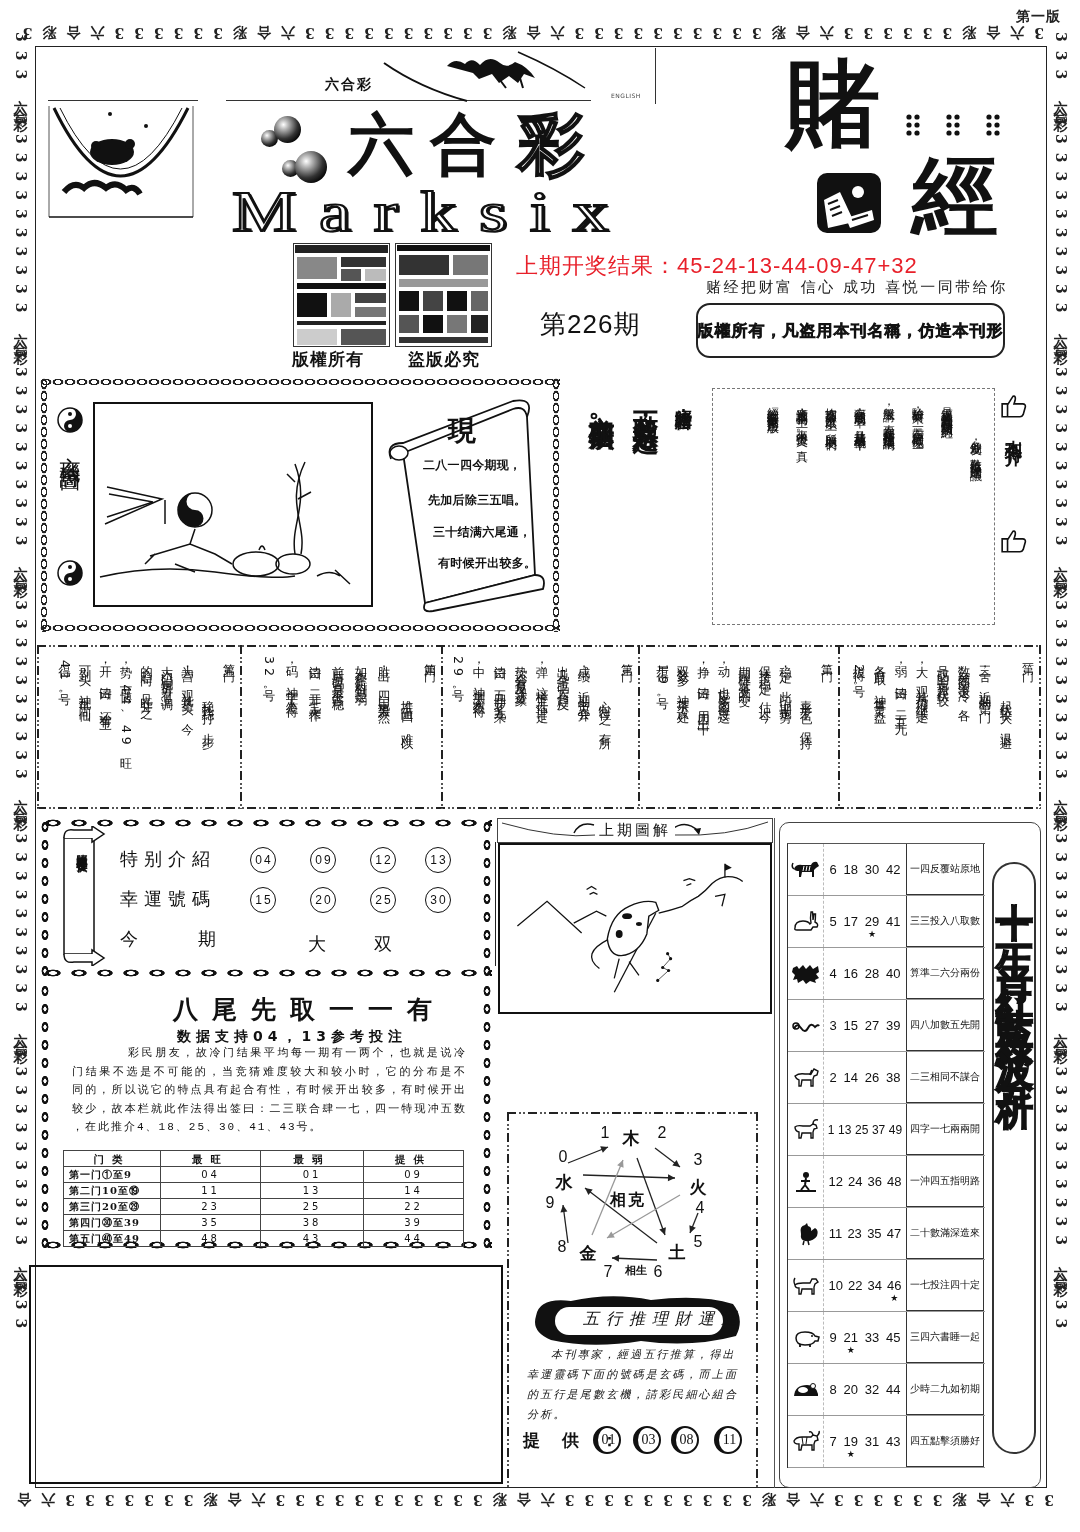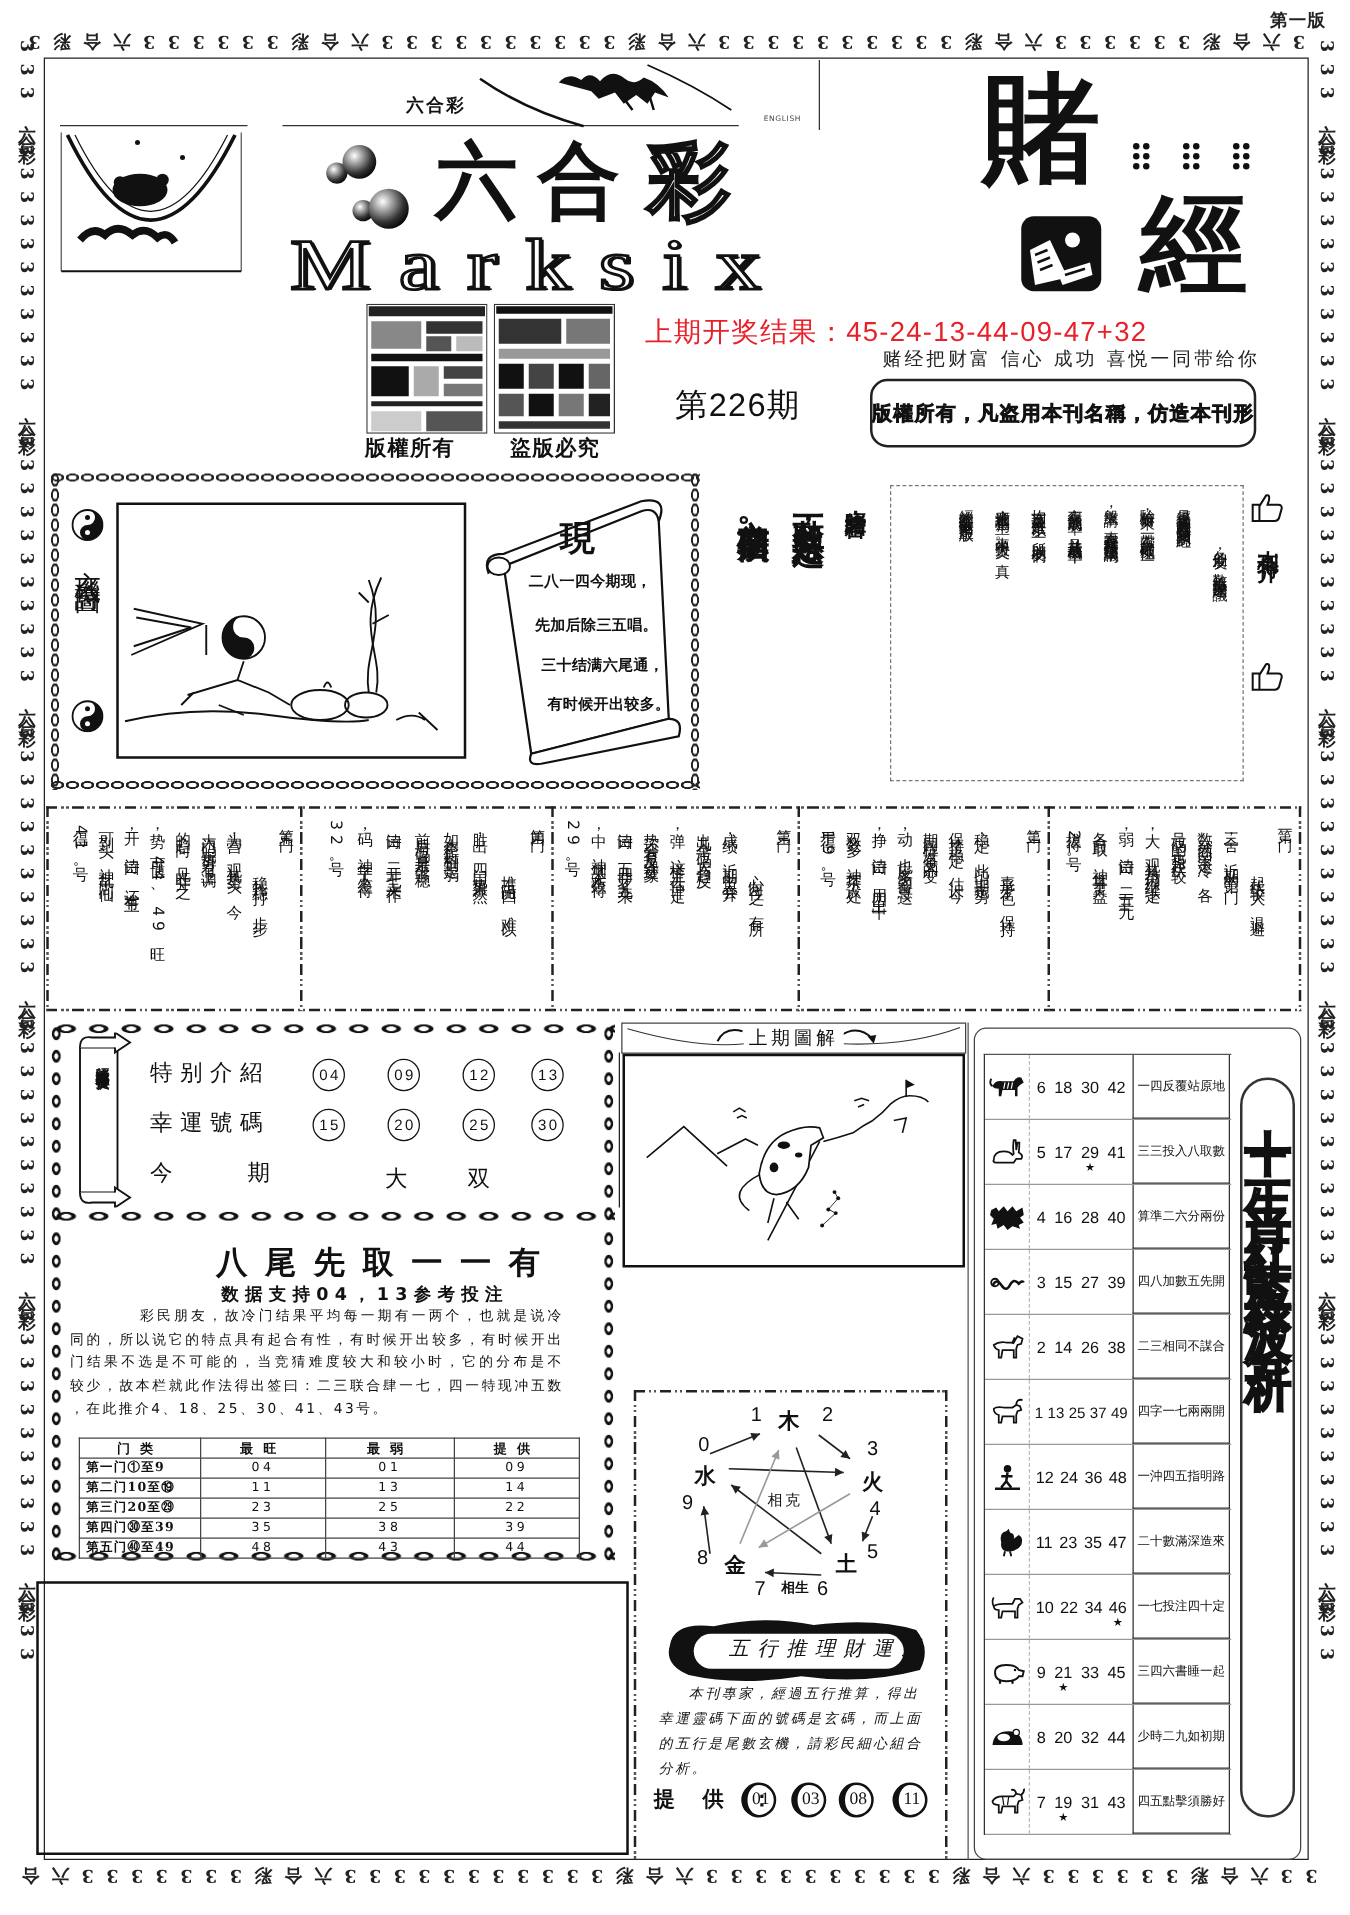--- a/index.html
+++ b/index.html
@@ -67,21 +67,21 @@
 .tbl th,.tbl td{border:1px solid #444;height:16px;padding:0;text-align:center;line-height:14px;}
 .tbl th{font-weight:bold;letter-spacing:8px;font-size:10.5px;font-family:"DejaVu Serif",serif;}
 .tbl td.gname{text-align:left;padding-left:5px;font-weight:bold;letter-spacing:1px;font-family:"DejaVu Serif",serif;}
 .tbl td.num{letter-spacing:3px;}
 .lp-head{border:1px solid #444;display:flex;align-items:center;justify-content:center;}
 .lp-title{font-size:15px;letter-spacing:3px;font-family:"DejaVu Serif",serif;background:#fff;padding:0 4px;position:relative;}
 .lp-img{border:2.5px solid #111;}
 .fe-lbl{position:absolute;transform:translate(-50%,-50%);line-height:1;white-space:nowrap;}
 .fe-el{font-size:17px;font-weight:bold;}
 .fe-dg{font-size:16px;font-family:"Liberation Sans",sans-serif;}
-.fe-ck{font-size:12px;font-weight:normal;letter-spacing:2px;}
+.fe-ck{font-size:16px;font-weight:bold;letter-spacing:2px;}
 .fe-sg{font-size:11px;font-weight:bold;}
 .note-title{font-size:16px;letter-spacing:7px;font-family:"DejaVu Serif",serif;font-style:italic;white-space:nowrap;line-height:18px;}
 .note-line{font-size:11px;letter-spacing:2.2px;line-height:20px;height:20px;white-space:nowrap;font-family:"DejaVu Serif",serif;font-style:italic;}
 .provide{font-size:17px;font-weight:bold;letter-spacing:22px;white-space:nowrap;line-height:20px;}
 .pcirc{position:absolute;width:28px;height:28px;border:2px solid #111;border-left-width:5px;border-radius:50%;display:flex;align-items:center;justify-content:center;font-size:14px;font-family:"Liberation Serif",serif;}
 .zframe{border:1.5px solid #444;border-radius:10px;}
 .ztable{display:flex;flex-direction:column;border-left:1.5px solid #333;border-top:1.5px solid #555;}
 .zrow{display:flex;height:52px;border-bottom:1px solid #999;}
 .zicon{width:36px;display:flex;align-items:center;justify-content:center;border-right:1px dashed #bbb;}
 .znums{width:82px;display:flex;align-items:center;justify-content:space-around;font-family:"Liberation Sans",sans-serif;font-size:13px;padding:0 2px;}
@@ -362,24 +362,24 @@
 <div class="circ" style="left:310px;top:887px;">20</div>
 <div class="circ" style="left:370px;top:887px;">25</div>
 <div class="circ" style="left:425px;top:887px;">30</div>
 <div class="sp-label" style="left:120px;top:929px;letter-spacing:60px;">今期</div>
 <div class="sp-val" style="left:308px;top:934px;">大</div>
 <div class="sp-val" style="left:374px;top:934px;">双</div>
 
 <div class="a orn orn-lrb" style="left:40px;top:982px;width:452px;height:268px;"></div>
 <div class="a et-title" style="left:157px;top:996px;margin-left:16px;">八尾先取一一有</div>
 <div class="a et-sub" style="left:177px;top:1028px;">数据支持04，13参考投注</div>
-<div class="a" style="left:56px;top:1044px;width:395px;">
+<div class="a" style="left:72px;top:1044px;width:395px;font-family:Liberation Mono, monospace;">
   <div class="et-line" style="margin-left:56px;">彩民朋友，故冷门结果平均每一期有一两个，也就是说冷</div>
+  <div class="et-line">门结果不选是不可能的，当竞猜难度较大和较小时，它的分布是不</div>
   <div class="et-line">同的，所以说它的特点具有起合有性，有时候开出较多，有时候开出</div>
-  <div class="et-line">门结果不选是不可能的，当竞猜难度较大和较小时，它的分布是不</div>
   <div class="et-line">较少，故本栏就此作法得出签曰：二三联合肆一七，四一特现冲五数</div>
   <div class="et-line last">，在此推介4、18、25、30、41、43号。</div>
 </div>
 <table class="a tbl" style="left:63px;top:1150px;width:400px;">
   <colgroup>
       <col style="width:97px">
       <col style="width:100px">
       <col style="width:103px">
       <col style="width:100px">
     </colgroup>

